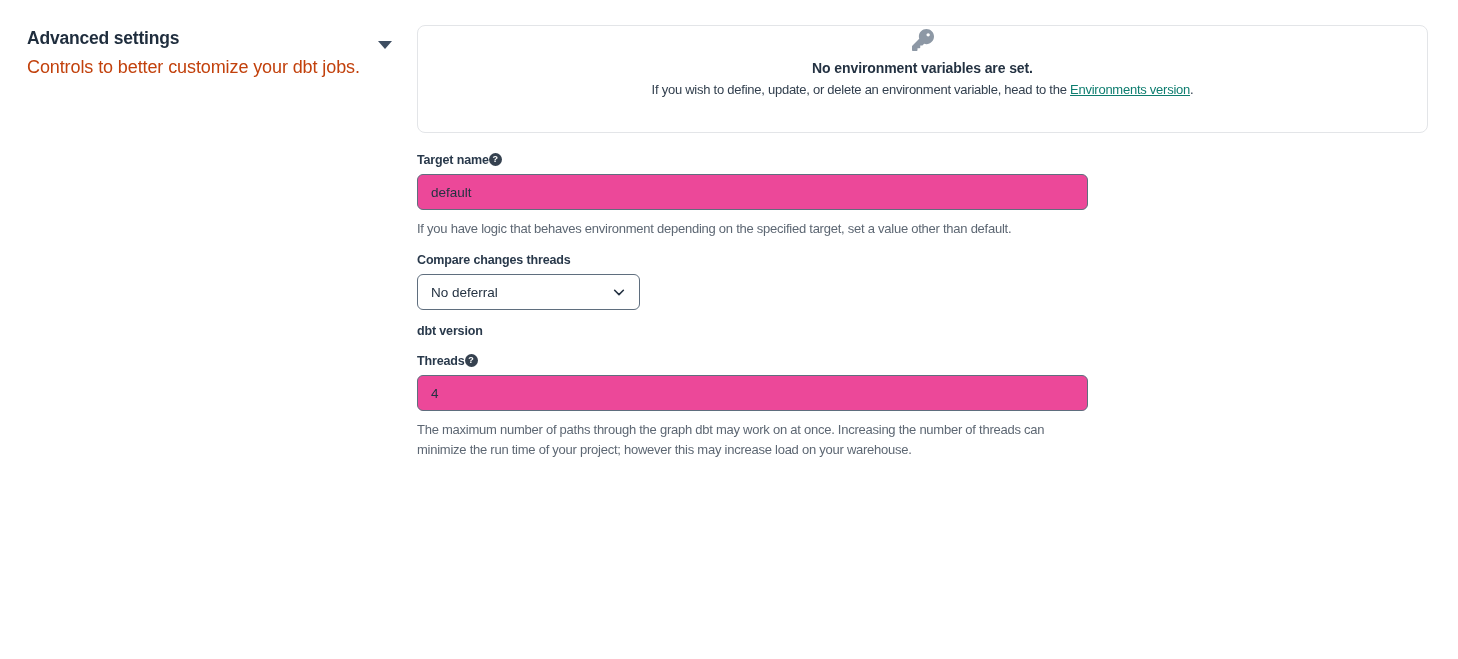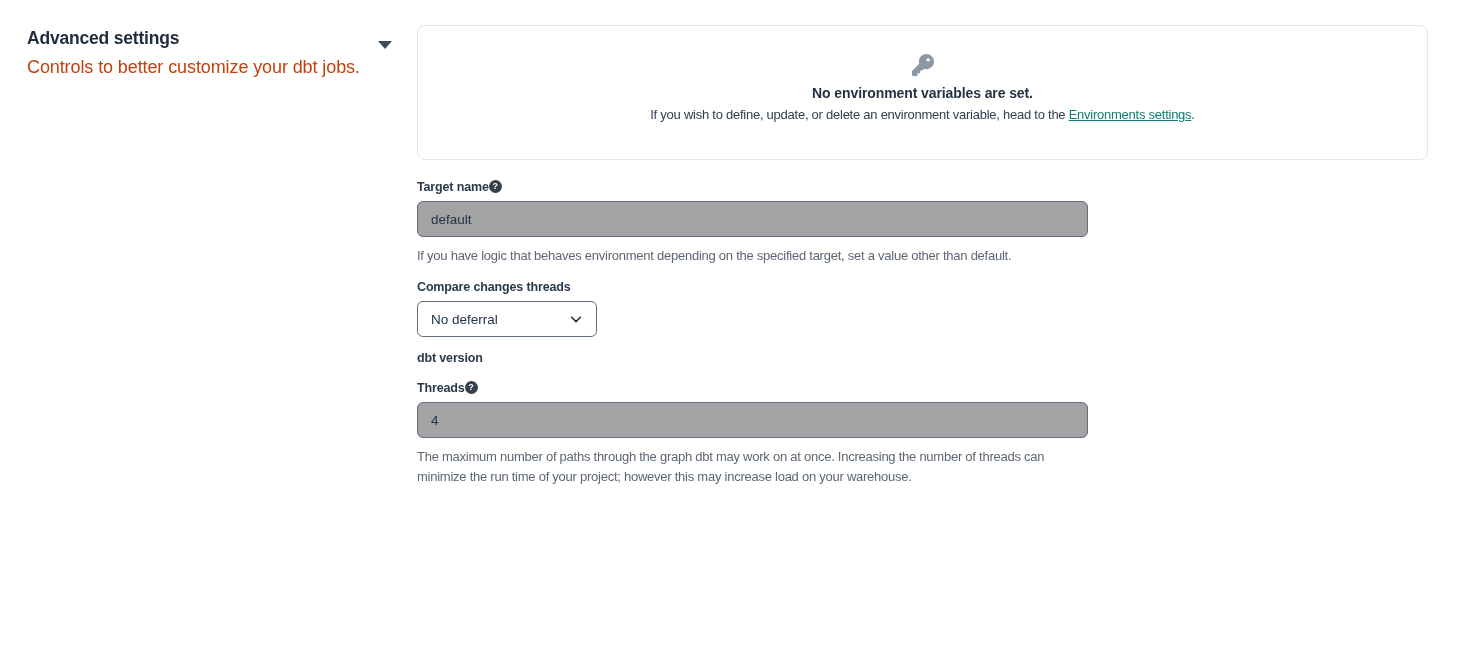--- a/index.html
+++ b/index.html
@@ -24,25 +24,25 @@
     width: 0; height: 0; cursor: pointer;
     border-left: 7px solid transparent;
     border-right: 7px solid transparent;
     border-top: 8px solid #3d4d61;
   }
 
   
   .main-col { position: absolute; left: 417px; top: 25px; width: 1011px; }
 
   .env-box {
-    width: 1011px; height: 135px;
+    width: 1011px; height: 108px;
     border: 1px solid #e3e5e8;
     border-radius: 8px;
     text-align: center;
-    padding-top: 28px;
+    padding-top: 3px;
     background: #fff;
   }
   .env-key-icon { display: inline-block; height: 22px; }
   .env-heading { margin-top: 5px; font-size: 14px; font-weight: bold; color: #243242; letter-spacing: -0.1px; }
   .env-detail { margin-top: 6px; font-size: 13px; color: #33404f; letter-spacing: -0.25px; }
   .env-link { color: #0e7d6f; text-decoration: underline; cursor: pointer; }
 
   .form { width: 671px; }
   .field { margin-top: 14px; }
   .field.first { margin-top: 20px; }
@@ -55,32 +55,32 @@
     display: inline-flex; align-items: center; justify-content: center;
     cursor: pointer; line-height: 1;
   }
   .text-input {
     width: 671px; height: 36px;
     border: 1px solid #5f6e7e;
     border-radius: 6px;
     padding: 16px 13px;
     font-family: "Liberation Sans", sans-serif;
     font-size: 13.5px; color: #243242;
-    background: #a3a3a3; outline: none;
+    background: #ec4899; outline: none;
   }
   .select {
     height: 36px;
     border: 1px solid #5f6e7e;
     border-radius: 6px;
     padding: 0 13px;
     display: flex; align-items: center; justify-content: space-between;
     font-size: 13.5px; color: #243242;
     cursor: pointer; background: #fff;
   }
-  .select.narrow { width: 180px; }
+  .select.narrow { width: 223px; }
   .select.wide { width: 671px; }
   .chevron-down { display: inline-block; height: 14px; }
   .helper { margin-top: 9px; font-size: 13px; line-height: 20px; color: #5d6773; letter-spacing: -0.25px; }
 </style>
 </head>
 <body>
 
 <div class="page">
 
   <div class="section-header">
@@ -92,21 +92,21 @@
 
   <div class="main-col">
 
     <div class="env-box">
       <span class="env-key-icon">
         <svg width="22" height="22" viewBox="0 0 512 512">
           <path fill="#8d98a5" d="M336 352c97.2 0 176-78.8 176-176S433.2 0 336 0 160 78.8 160 176c0 18.7 2.9 36.8 8.3 53.7L7 391c-4.5 4.5-7 10.6-7 17v80c0 13.3 10.7 24 24 24h80c13.3 0 24-10.7 24-24v-40h40c13.3 0 24-10.7 24-24v-40h40c6.4 0 12.5-2.5 17-7l33.3-33.3c16.9 5.4 35 8.3 53.7 8.3zM376 96a40 40 0 1 1 0 80 40 40 0 1 1 0-80z"></path>
         </svg>
       </span>
       <div class="env-heading">No environment variables are set.</div>
-      <div class="env-detail"><span>If you wish to define, update, or delete an environment variable, head to the </span><a class="env-link">Environments settings</a><span>.</span></div>
+      <div class="env-detail"><span>If you wish to define, update, or delete an environment variable, head to the </span><a class="env-link">Environments version</a><span>.</span></div>
     </div>
 
     <div class="form">
 
       <div class="field first">
         <div class="label-row">
           <span class="label">Target name</span>
           <span class="help-icon">?</span>
         </div>
         <input class="text-input" type="text" value="default" style="">

